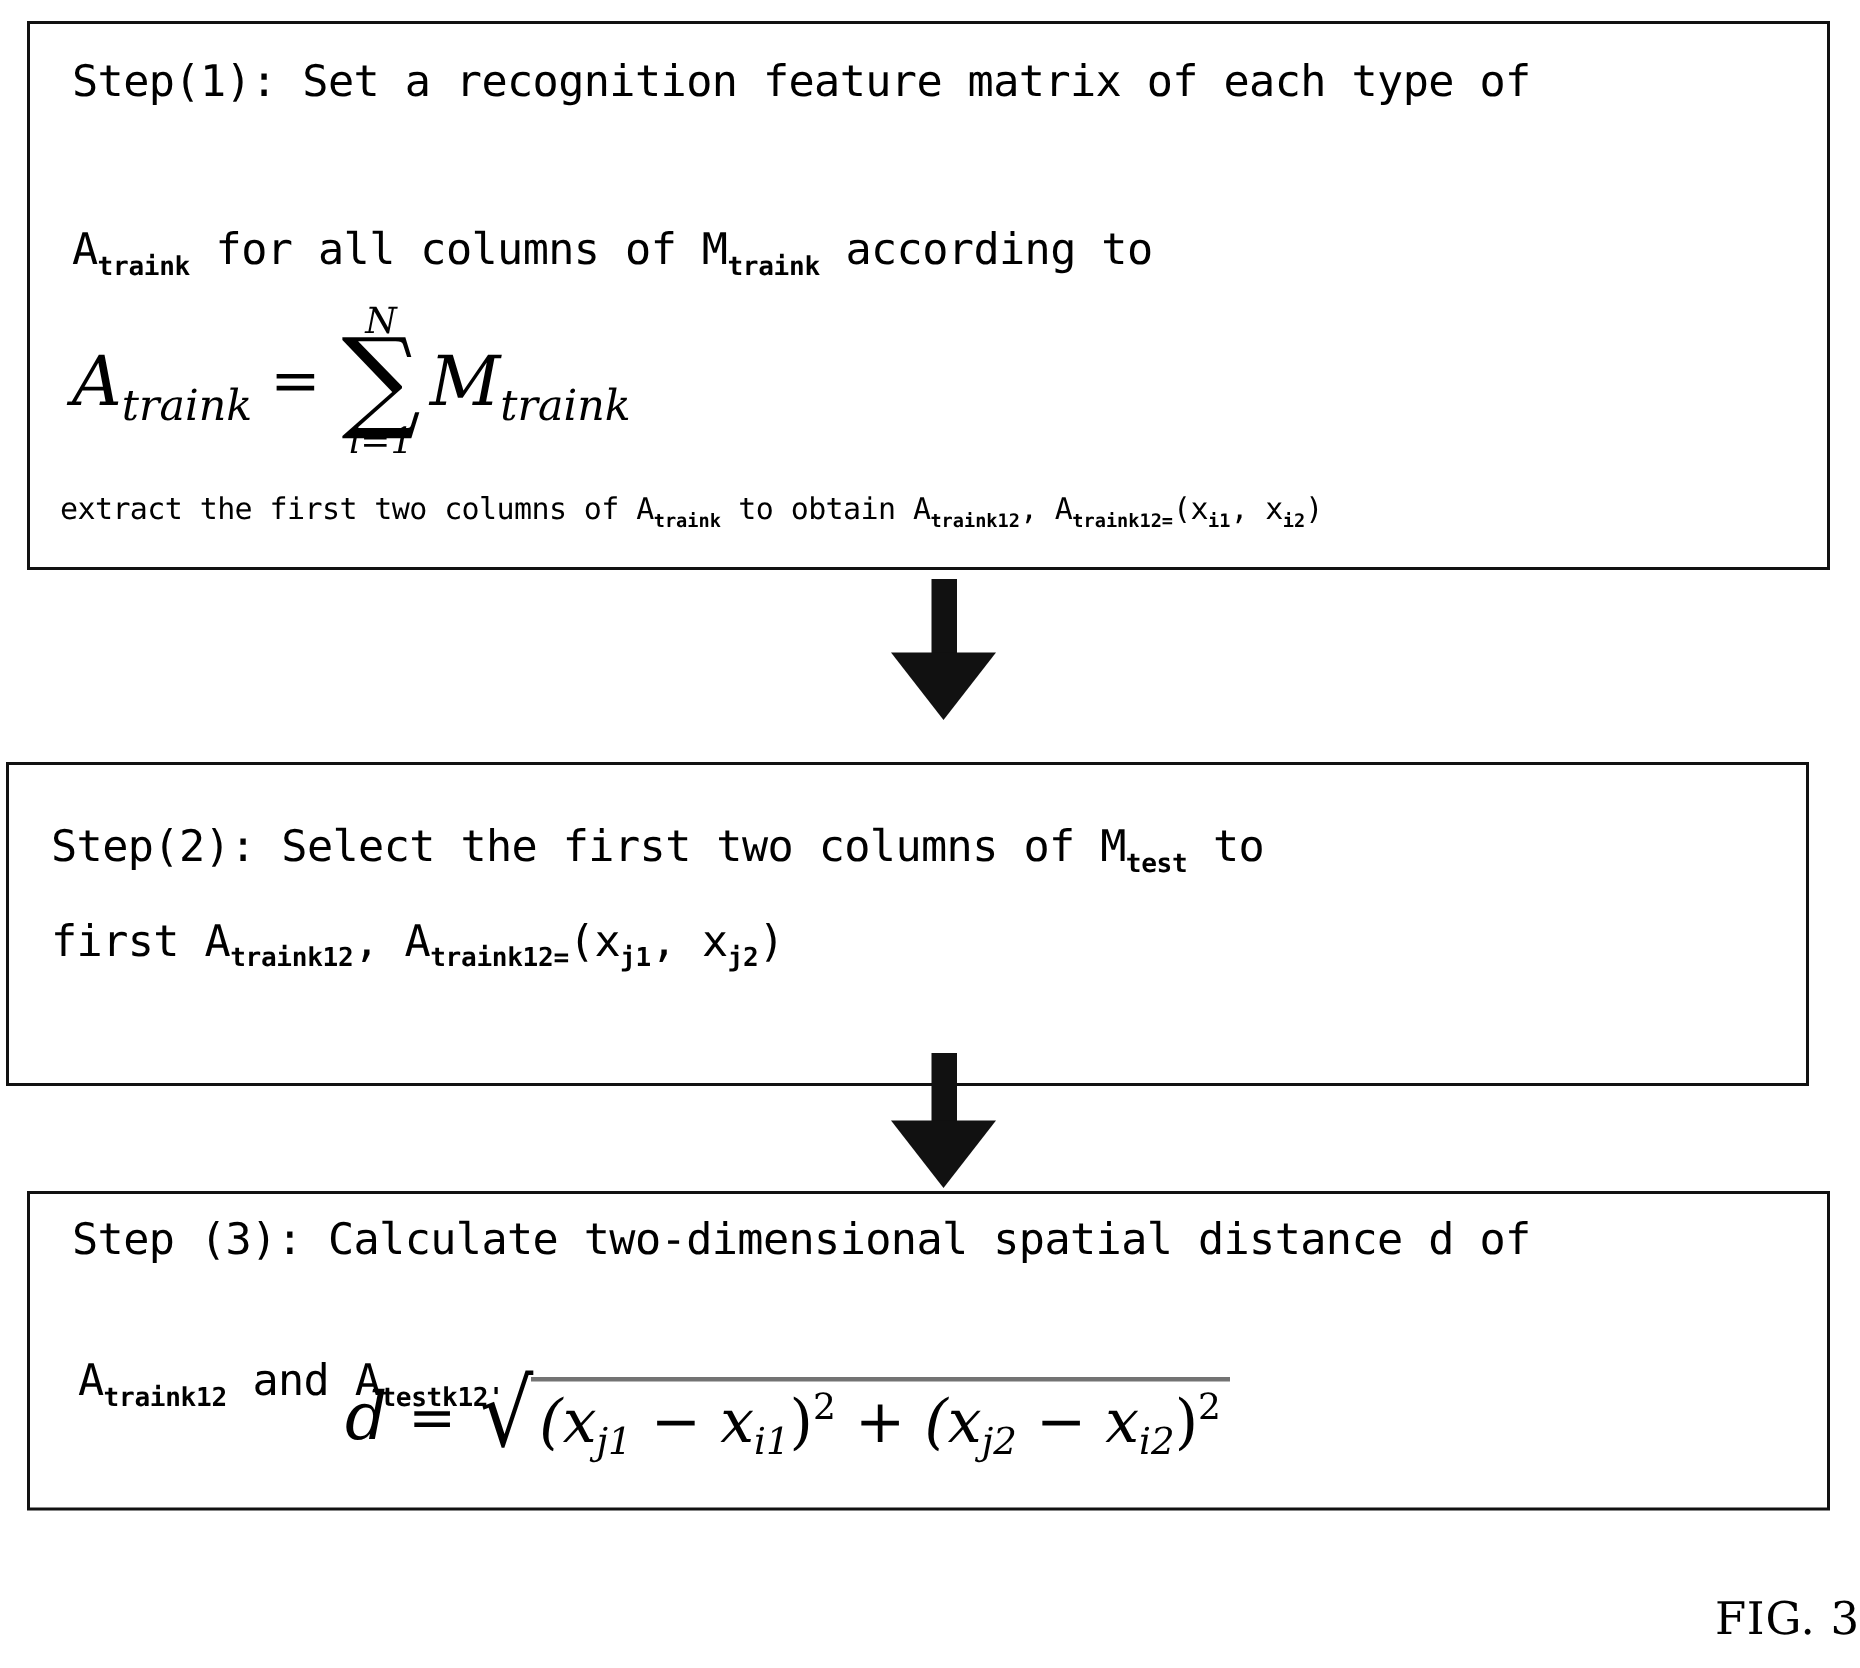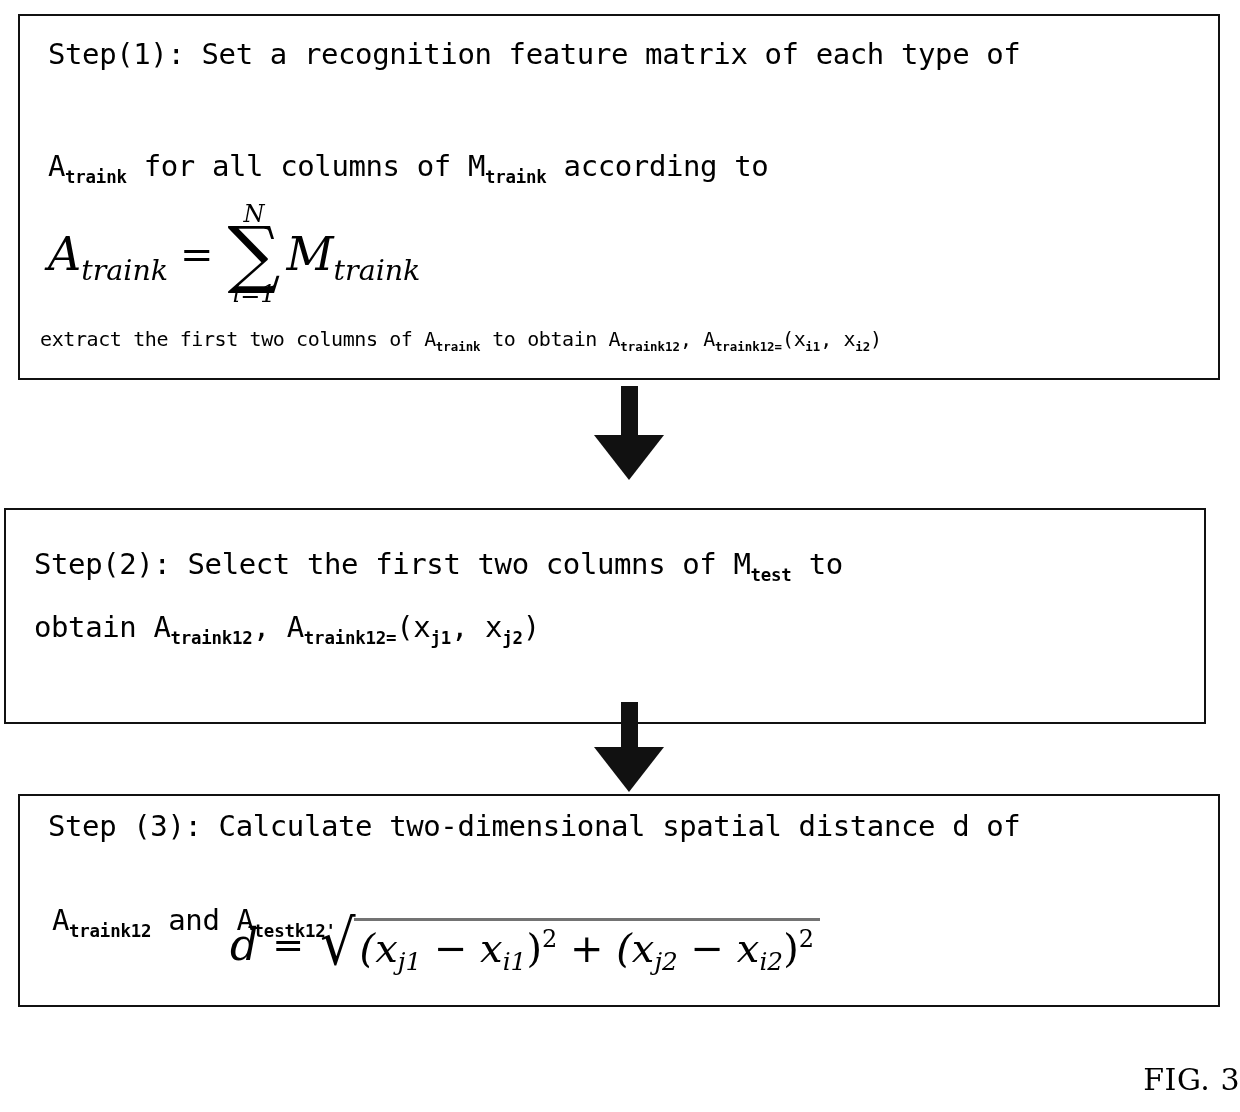--- a/index.html
+++ b/index.html
@@ -233,21 +233,21 @@
   <div class="arrow" id="arrow-1">
     <div class="shaft"></div>
     <div class="head"></div>
   </div>
 
   <div class="step-box" id="box-step2">
     <div class="box-inner">
 
       <div class="line" style="left:28px; top:40px;"><span>Step(2): Select the first two columns of M</span><sub class="sb">test</sub><span> to</span></div>
 
-      <div class="line" style="left:28px; top:103px;"><span>obtain A</span><sub class="sb">traink12</sub><span>,  A</span><sub class="sb">traink12=</sub><span>(x</span><sub class="sb">j1</sub><span>, x</span><sub class="sb">j2</sub><span>)</span></div>
+      <div class="line" style="left:28px; top:103px;"><span>first A</span><sub class="sb">traink12</sub><span>,  A</span><sub class="sb">traink12=</sub><span>(x</span><sub class="sb">j1</sub><span>, x</span><sub class="sb">j2</sub><span>)</span></div>
 
     </div>
   </div>
 
   <div class="arrow" id="arrow-2">
     <div class="shaft"></div>
     <div class="head"></div>
   </div>
 
   <div class="step-box" id="box-step3">

